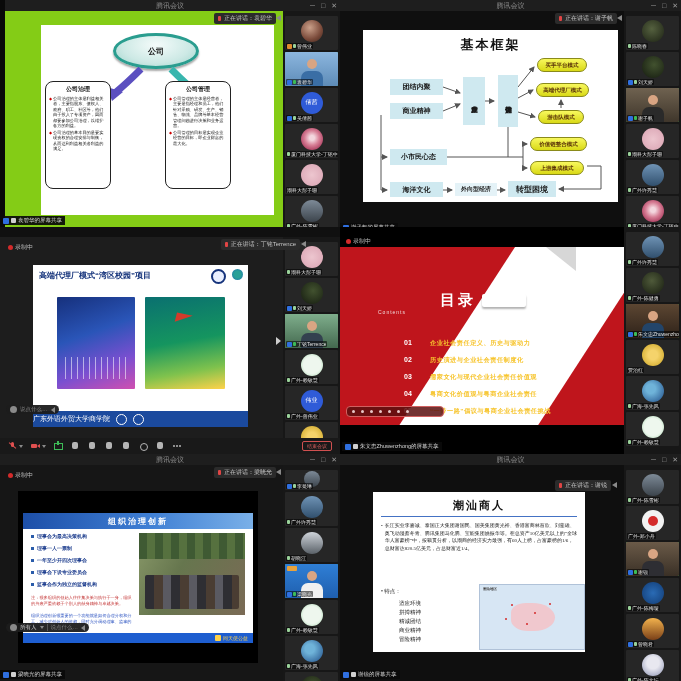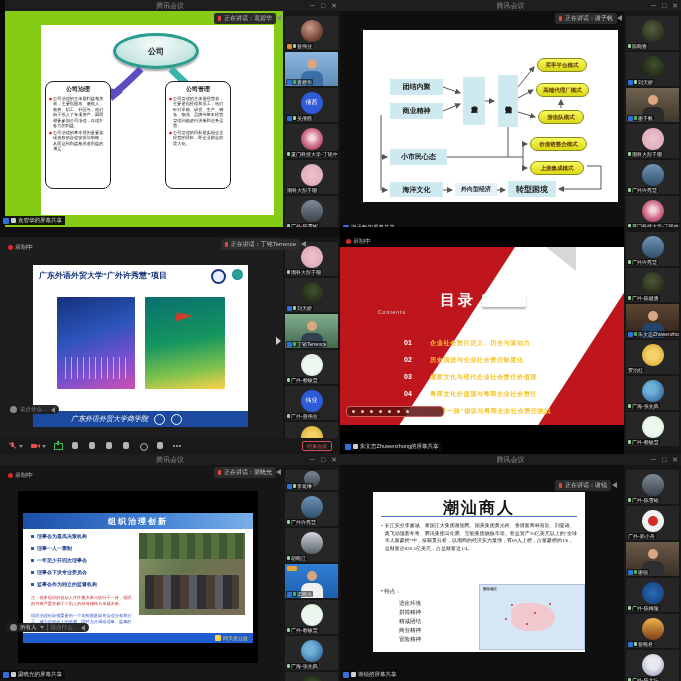--- a/index.html
+++ b/index.html
@@ -81,21 +81,21 @@
   .s3h{position:absolute;top:5px;left:6px;width:160px;font-size:8px;font-weight:bold;color:#16347c}
   .logo1,.logo2{position:absolute;top:4px;width:11px;height:11px;border-radius:50%}
   .logo1{right:22px;border:2px solid #16347c;background:#eaf0ff}
   .logo2{right:5px;background:radial-gradient(circle,#2aa198 40%,#1f6fb0)}
   .poster{position:absolute;top:32px;height:92px;border-radius:1px}
   .po1{left:24px;width:78px;background:linear-gradient(160deg,#16307c 0%,#2a55b8 40%,#7a4fd0 72%,#d04fb0 100%)}
   .po2{left:112px;width:80px;background:linear-gradient(170deg,#0a7070 0%,#15955f 48%,#7fc24d 78%,#ffd24a 100%)}
   .po2::before{content:"";position:absolute;left:28px;top:14px;width:0;height:0;border-left:5px solid transparent;border-right:14px solid transparent;border-bottom:8px solid #d43b2b;transform:rotate(-18deg)}
   .po1::after{content:"";position:absolute;left:8px;bottom:10px;right:8px;height:22px;background:repeating-linear-gradient(90deg,rgba(255,255,255,.55) 0 1px,transparent 1px 6px)}
   .s3f{position:absolute;left:0;right:0;bottom:0;height:16px;background:#1b4a9e;display:flex;align-items:center}
-  .s3f span{margin-left:38px;color:#fff;font-size:7px;font-style:italic;font-family:"Liberation Serif",serif;white-space:nowrap}
+  .s3f span{color:#fff;font-size:7px;font-family:"Liberation Serif",serif;white-space:nowrap}
   .s3f i{width:9px;height:9px;border:1px solid #fff;border-radius:50%;margin-left:6px;flex:none}
   .chev{position:absolute;width:0;height:0;border-top:4px solid transparent;border-bottom:4px solid transparent;border-left:5px solid #cfcfcf;z-index:6}
   .tbar{position:absolute;left:0;right:0;bottom:0;height:16px;background:#191919;display:flex;align-items:center;gap:8px;padding:0 8px;z-index:9}
   .ti{width:9px;height:10px;position:relative;flex:none}
   .ti::before{content:"";position:absolute}
   .ti-mic::before{left:3px;top:1px;width:3px;height:5px;border-radius:1.5px;background:#e05050}
   .ti-mic::after{content:"";position:absolute;left:0;top:4px;width:9px;height:1px;background:#e05050;transform:rotate(40deg)}
   .ti-cam::before{left:0;top:3px;width:6px;height:4px;border-radius:1px;background:#e05050}
   .ti-cam::after{content:"";position:absolute;left:6px;top:3px;width:0;height:0;border-top:2px solid transparent;border-bottom:2px solid transparent;border-right:3px solid #e05050}
   .ti-share::before{left:0;top:2px;width:7px;height:5px;border:1px solid #3dbb57}
@@ -133,21 +133,21 @@
   .s5b i{width:3px;height:3px;background:#2a5caa;flex:none}
   .s5b span{font-size:5px;font-weight:bold;color:#1f3f8f;white-space:nowrap}
   .s5note{position:absolute;left:8px;width:102px;font-size:4.2px;line-height:1.35}
   .s5ph{position:absolute;left:116px;top:20px;width:106px;height:82px;background:linear-gradient(120deg,#8a9a6a,#66764e 40%,#7a6a55);overflow:hidden}
   .s5ph::before{content:"";position:absolute;left:0;top:0;right:0;height:26px;background:repeating-linear-gradient(90deg,#3f5a33 0 8px,#56713f 8px 16px)}
   .s5ph::after{content:"";position:absolute;left:6px;bottom:6px;right:6px;height:34px;background:repeating-linear-gradient(90deg,#2e2e33 0 9px,#4a3d33 9px 18px,#5a5a62 18px 26px);border-radius:2px}
   .s5f{position:absolute;left:0;right:0;bottom:0;height:10px;background:#1e5ed0;display:flex;align-items:center;justify-content:flex-end;gap:2px;padding-right:5px}
   .s5f i{width:6px;height:6px;background:#ffd24a;border-radius:1px;flex:none}
   .s5f span{color:#ffd24a;font-size:5px;white-space:nowrap}
   
-  .s6t{position:absolute;top:6px;left:0;right:0;text-align:center;font-family:"Liberation Serif",serif;font-size:16px;font-weight:bold;color:#111;letter-spacing:2px}
+  .s6t{position:absolute;top:6px;left:0;right:0;text-align:center;font-family:"Liberation Serif",serif;font-size:11px;font-weight:bold;color:#111;letter-spacing:2px}
   .s6hr{position:absolute;left:8px;right:8px;top:24px;height:1px;background:#4472c4}
   .s6p{position:absolute;left:8px;top:30px;width:196px;font-family:"Liberation Serif",serif;font-size:5px;line-height:1.5;color:#222;display:flex;gap:2px}
   .s6p i{font-style:normal;flex:none}
   .s6tr{position:absolute;left:8px;top:95px;font-family:"Liberation Serif",serif;font-size:5.5px;color:#222}
   .s6tr .tl0{margin-bottom:3px}
   .s6tr div{margin-left:18px;line-height:1.65}
   .map{position:absolute;left:106px;top:92px;width:104px;height:64px;background:#d7e6f4;border:1px solid #b0c2d8;overflow:hidden}
   .map::before{content:"";position:absolute;left:30%;top:28%;width:42%;height:44%;background:#f0c8ce;border-radius:40% 60% 55% 45%}
   .map::after{content:"";position:absolute;left:6%;top:8%;width:58%;height:64%;background:#f3ecd2;border-radius:50% 40% 60% 50%;z-index:-1}
   .map b{position:absolute;left:3px;top:2px;font-size:3.5px;color:#444;font-weight:bold}
@@ -270,20 +270,21 @@
       <span>□</span>
       <span>✕</span>
     </div>
     <div class="pill" style="top:13px;right:64px">
         <i class="micred"></i>
         <span>正在讲话：谢子帆</span>
       </div>
     <i class="spkr" style="top:15px;right:59px"></i>
     <div class="stage" style="left:0;top:11px;right:57px;bottom:0;background:#0f0f0f">
       <div class="slide" style="left:23px;top:19px;width:255px;height:172px">
+        <div class="s2t">基本框架</div>
         <svg class="s2arr" viewBox="0 0 255 172">
           <defs>
               <marker id="ah" markerWidth="6" markerHeight="6" refX="5" refY="3" orient="auto">
                 <path d="M0 0 L6 3 L0 6 Z" fill="#555"></path>
               </marker>
             </defs>
           <g stroke="#555" stroke-width="1" fill="none">
             <path d="M80 57 L97 63" marker-end="url(#ah)"></path>
             <path d="M80 81 L97 74" marker-end="url(#ah)"></path>
             <path d="M122 71 L131 71" marker-end="url(#ah)"></path>
@@ -382,21 +383,21 @@
         <i class="micred"></i>
         <span>正在讲话：丁铭Terrence</span>
       </div>
     <i class="spkr" style="top:14px;right:34px"></i>
     <div class="rec" style="left:8px;top:16px">
         <i class="recdot"></i>
         <span>录制中</span>
       </div>
     <div class="stage" style="left:0;top:10px;right:57px;bottom:16px;background:#1d1d1d">
       <div class="slide" style="left:33px;top:28px;width:215px;height:162px">
-        <div class="s3h">广东外语外贸大学“广外许秀慧”项目</div>
+        <div class="s3h">高端代理厂模式“湾区校园”项目</div>
         <i class="logo1"></i>
         <i class="logo2"></i>
         <div class="poster po1"></div>
         <div class="poster po2"></div>
         <div class="s3f">
             <span>广东外语外贸大学商学院</span>
             <i></i>
             <i></i>
           </div>
       </div>

